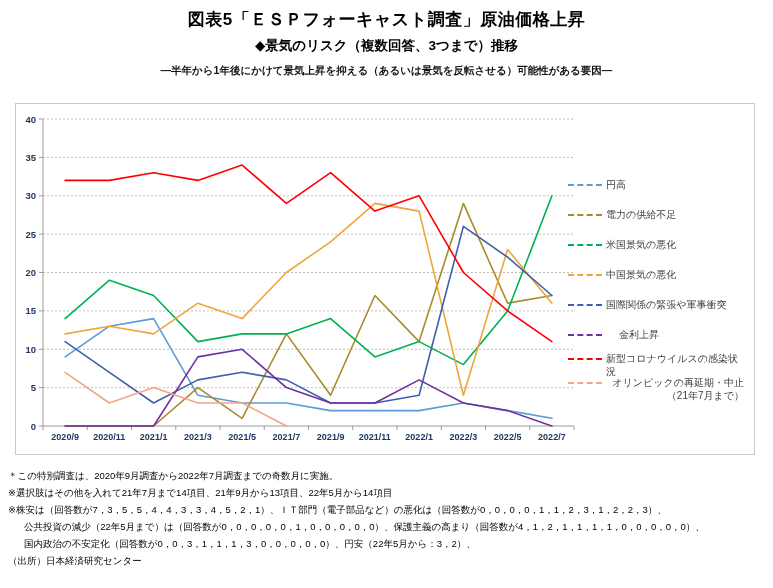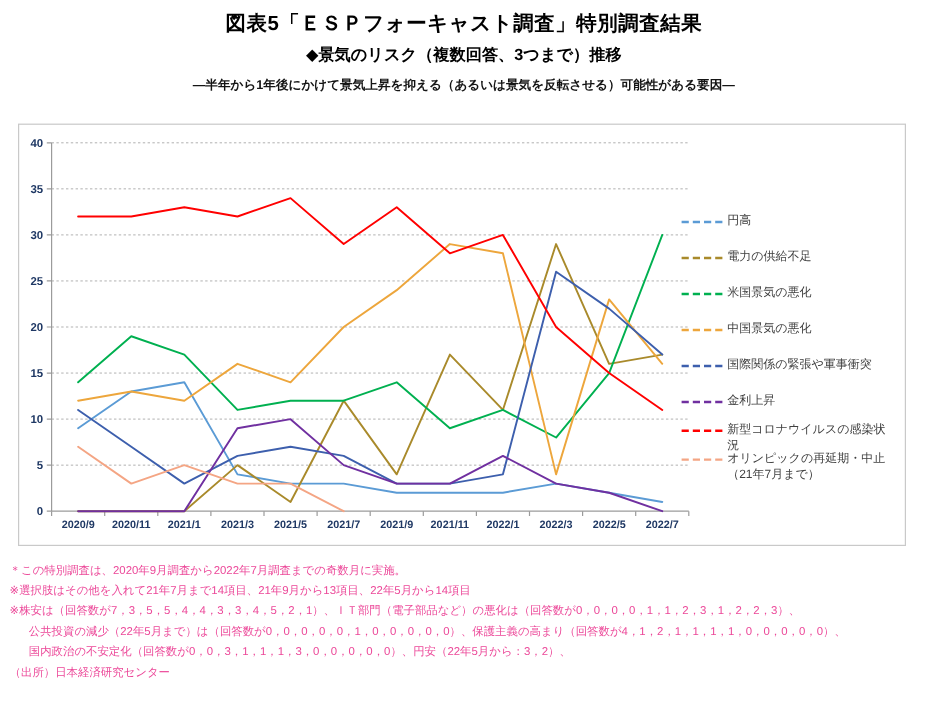--- a/index.html
+++ b/index.html
@@ -10,29 +10,29 @@
   .t2{font-size:13.5px;font-weight:bold;margin-top:6px;}
   .t3{font-size:10.5px;font-weight:600;margin-top:9px;color:#141414;}
   .chart-frame{position:absolute;left:15px;top:103px;width:738px;height:350px;
                background:#fff;border:1px solid #c9c9c9;}
   .plot-svg{position:absolute;left:0;top:0;}
   .legend{position:absolute;left:0;top:0;width:738px;height:350px;pointer-events:none;}
   .legend-item{position:absolute;left:552px;display:flex;align-items:flex-start;width:176px;}
   .legend-key{width:34px;height:0;border-top-width:2px;border-top-style:dashed;
               flex:0 0 34px;margin-top:6px;}
   .legend-label{margin-left:4px;font-size:10px;line-height:13px;color:#3f3f3f;max-width:138px;}
-  .footnotes{position:absolute;left:8px;top:467px;width:760px;color:#ec4899;}
+  .footnotes{position:absolute;left:8px;top:467px;width:760px;color:#000000;}
   .fn{font-size:9.5px;line-height:17px;white-space:nowrap;}
   .fn.cont{margin-left:16px;}
 </style>
 </head>
 <body>
 
 <div class="title-block">
-  <div class="t1">図表5「ＥＳＰフォーキャスト調査」特別調査結果</div>
+  <div class="t1">図表5「ＥＳＰフォーキャスト調査」原油価格上昇</div>
   <div class="t2">◆景気のリスク（複数回答、3つまで）推移</div>
   <div class="t3">―半年から1年後にかけて景気上昇を抑える（あるいは景気を反転させる）可能性がある要因―</div>
 </div>
 
 <div class="chart-frame">
   <svg id="plot" class="plot-svg" width="738" height="350">
       <line x1="27" y1="283.625" x2="558" y2="283.625" stroke="#ADADAD" stroke-width="0.8" stroke-dasharray="2 2"></line>
       <line x1="27" y1="245.25" x2="558" y2="245.25" stroke="#ADADAD" stroke-width="0.8" stroke-dasharray="2 2"></line>
       <line x1="27" y1="206.875" x2="558" y2="206.875" stroke="#ADADAD" stroke-width="0.8" stroke-dasharray="2 2"></line>
       <line x1="27" y1="168.5" x2="558" y2="168.5" stroke="#ADADAD" stroke-width="0.8" stroke-dasharray="2 2"></line>
@@ -108,29 +108,29 @@
         <span class="legend-label">米国景気の悪化</span>
       </div>
       <div class="legend-item" style="top: 164px;">
         <div class="legend-key" style="border-top-color: rgb(237, 166, 60);"></div>
         <span class="legend-label">中国景気の悪化</span>
       </div>
       <div class="legend-item" style="top: 194px;">
         <div class="legend-key" style="border-top-color: rgb(61, 95, 173);"></div>
         <span class="legend-label">国際関係の緊張や軍事衝突</span>
       </div>
-      <div class="legend-item" style="top: 224px;">
+      <div class="legend-item" style="top: 224px; gap: 13px;">
         <div class="legend-key" style="border-top-color: rgb(112, 48, 160);"></div>
         <span class="legend-label">金利上昇</span>
       </div>
       <div class="legend-item" style="top: 248px;">
         <div class="legend-key" style="border-top-color: rgb(255, 0, 0);"></div>
         <span class="legend-label">新型コロナウイルスの感染状況</span>
       </div>
-      <div class="legend-item" style="top: 272px;">
+      <div class="legend-item" style="top: 272px; text-align: right;">
         <div class="legend-key" style="border-top-color: rgb(244, 165, 132);"></div>
         <span class="legend-label">オリンピックの再延期・中止（21年7月まで）</span>
       </div>
     </div>
 </div>
 
 <div class="footnotes">
   <div class="fn">＊この特別調査は、2020年9月調査から2022年7月調査までの奇数月に実施。</div>
   <div class="fn">※選択肢はその他を入れて21年7月まで14項目、21年9月から13項目、22年5月から14項目</div>
   <div class="fn">※株安は（回答数が7，3，5，5，4，4，3，3，4，5，2，1）、ＩＴ部門（電子部品など）の悪化は（回答数が0，0，0，0，1，1，2，3，1，2，2，3）、</div>

